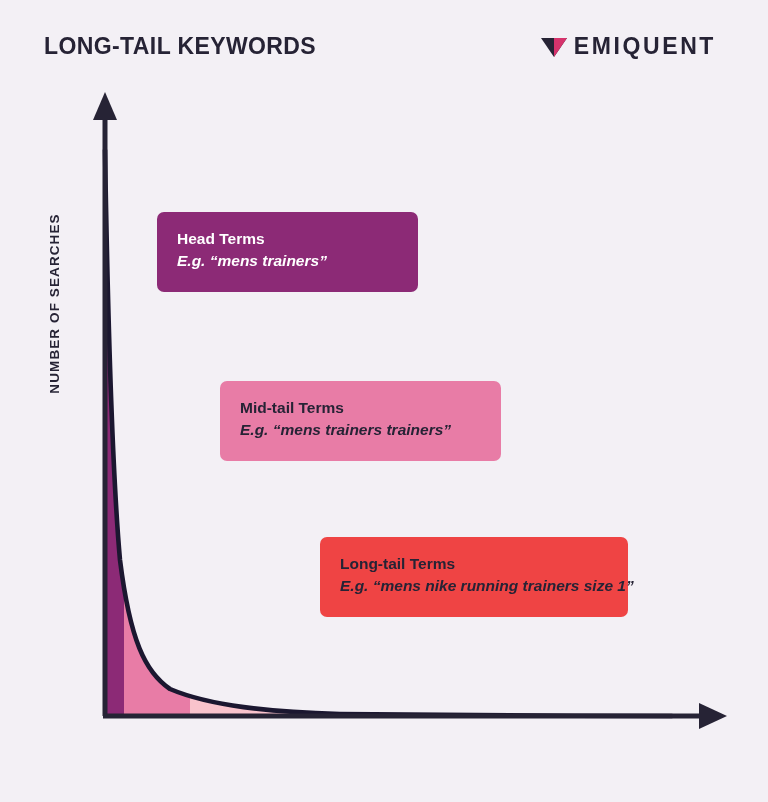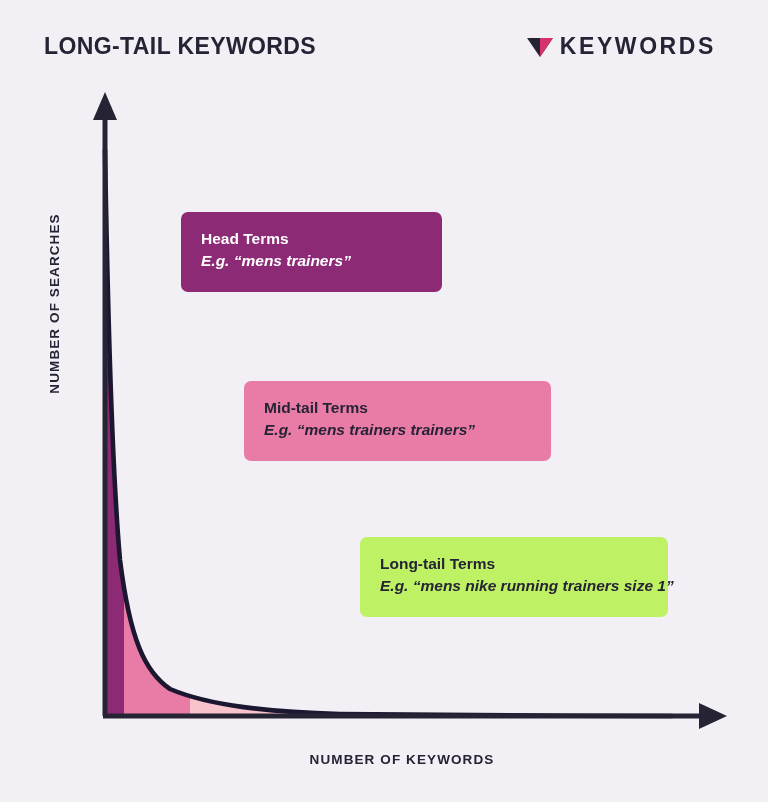--- a/index.html
+++ b/index.html
@@ -95,21 +95,20 @@
     letter-spacing: 1.1px;
     color: #262335;
   }
 
   
   .callout {
     position: absolute;
     border-radius: 7px;
     box-sizing: border-box;
     padding: 16px 20px 19px 20px;
-    margin-left: 24px;
   }
   .callout .callout-title {
     font-size: 15.5px;
     font-weight: 700;
     line-height: 1.42;
     white-space: nowrap;
   }
   .callout .callout-example {
     font-size: 15.5px;
     font-weight: 700;
@@ -123,50 +122,50 @@
     width: 261px;
     height: 80px;
     background: #8c2a76;
   }
   #callout-head .callout-title,
   #callout-head .callout-example { color: #ffffff; }
 
   #callout-mid {
     left: 220px;
     top: 381px;
-    width: 307px;
+    width: 281px;
     height: 80px;
     background: #e87ca6;
   }
   #callout-mid .callout-title,
   #callout-mid .callout-example { color: #262335; }
 
   #callout-long {
-    left: 336px;
+    left: 320px;
     top: 537px;
     width: 308px;
     height: 80px;
-    background: #bef264;
+    background: #ef4444;
   }
   #callout-long .callout-title,
   #callout-long .callout-example { color: #262335; }
 </style>
 </head>
 <body>
 
 <div id="infographic">
 
   <div id="header-title">LONG-TAIL KEYWORDS</div>
 
   <div id="brand-logo">
     <svg class="logo-mark" viewBox="0 0 26 22">
       <path d="M0 2 L26 2 L13 21 Z" fill="#262335"></path>
       <path d="M13 21 L26 2 L13 2 Z" fill="#d6336c"></path>
     </svg>
-    <span class="logo-word">KEYWORDS</span>
+    <span class="logo-word">EMIQUENT</span>
   </div>
 
   <div id="chart-area">
     <svg id="chart-svg" viewBox="0 0 768 802">
       <defs>
         <clipPath id="clip-head">
           <rect x="104" y="90" width="20" height="626"></rect>
         </clipPath>
         <clipPath id="clip-mid">
           <rect x="124" y="90" width="66" height="626"></rect>
@@ -206,21 +205,20 @@
       <line x1="105" y1="716" x2="105" y2="112" stroke="#262335" stroke-width="5"></line>
       <path d="M105,92 L117,120 L93,120 Z" fill="#262335"></path>
 
       <line x1="103" y1="716" x2="703" y2="716" stroke="#262335" stroke-width="5"></line>
       <path d="M727,716 L699,729 L699,703 Z" fill="#262335"></path>
     </svg>
   </div>
 
   <div id="y-axis-title">NUMBER OF SEARCHES</div>
 
-  <div id="x-axis-title">NUMBER OF KEYWORDS</div>
 
   <div class="callout" id="callout-head">
     <div class="callout-title">Head Terms</div>
     <div class="callout-example">E.g. “mens trainers”</div>
   </div>
 
   <div class="callout" id="callout-mid">
     <div class="callout-title">Mid-tail Terms</div>
     <div class="callout-example">E.g. “mens trainers trainers”</div>
   </div>

